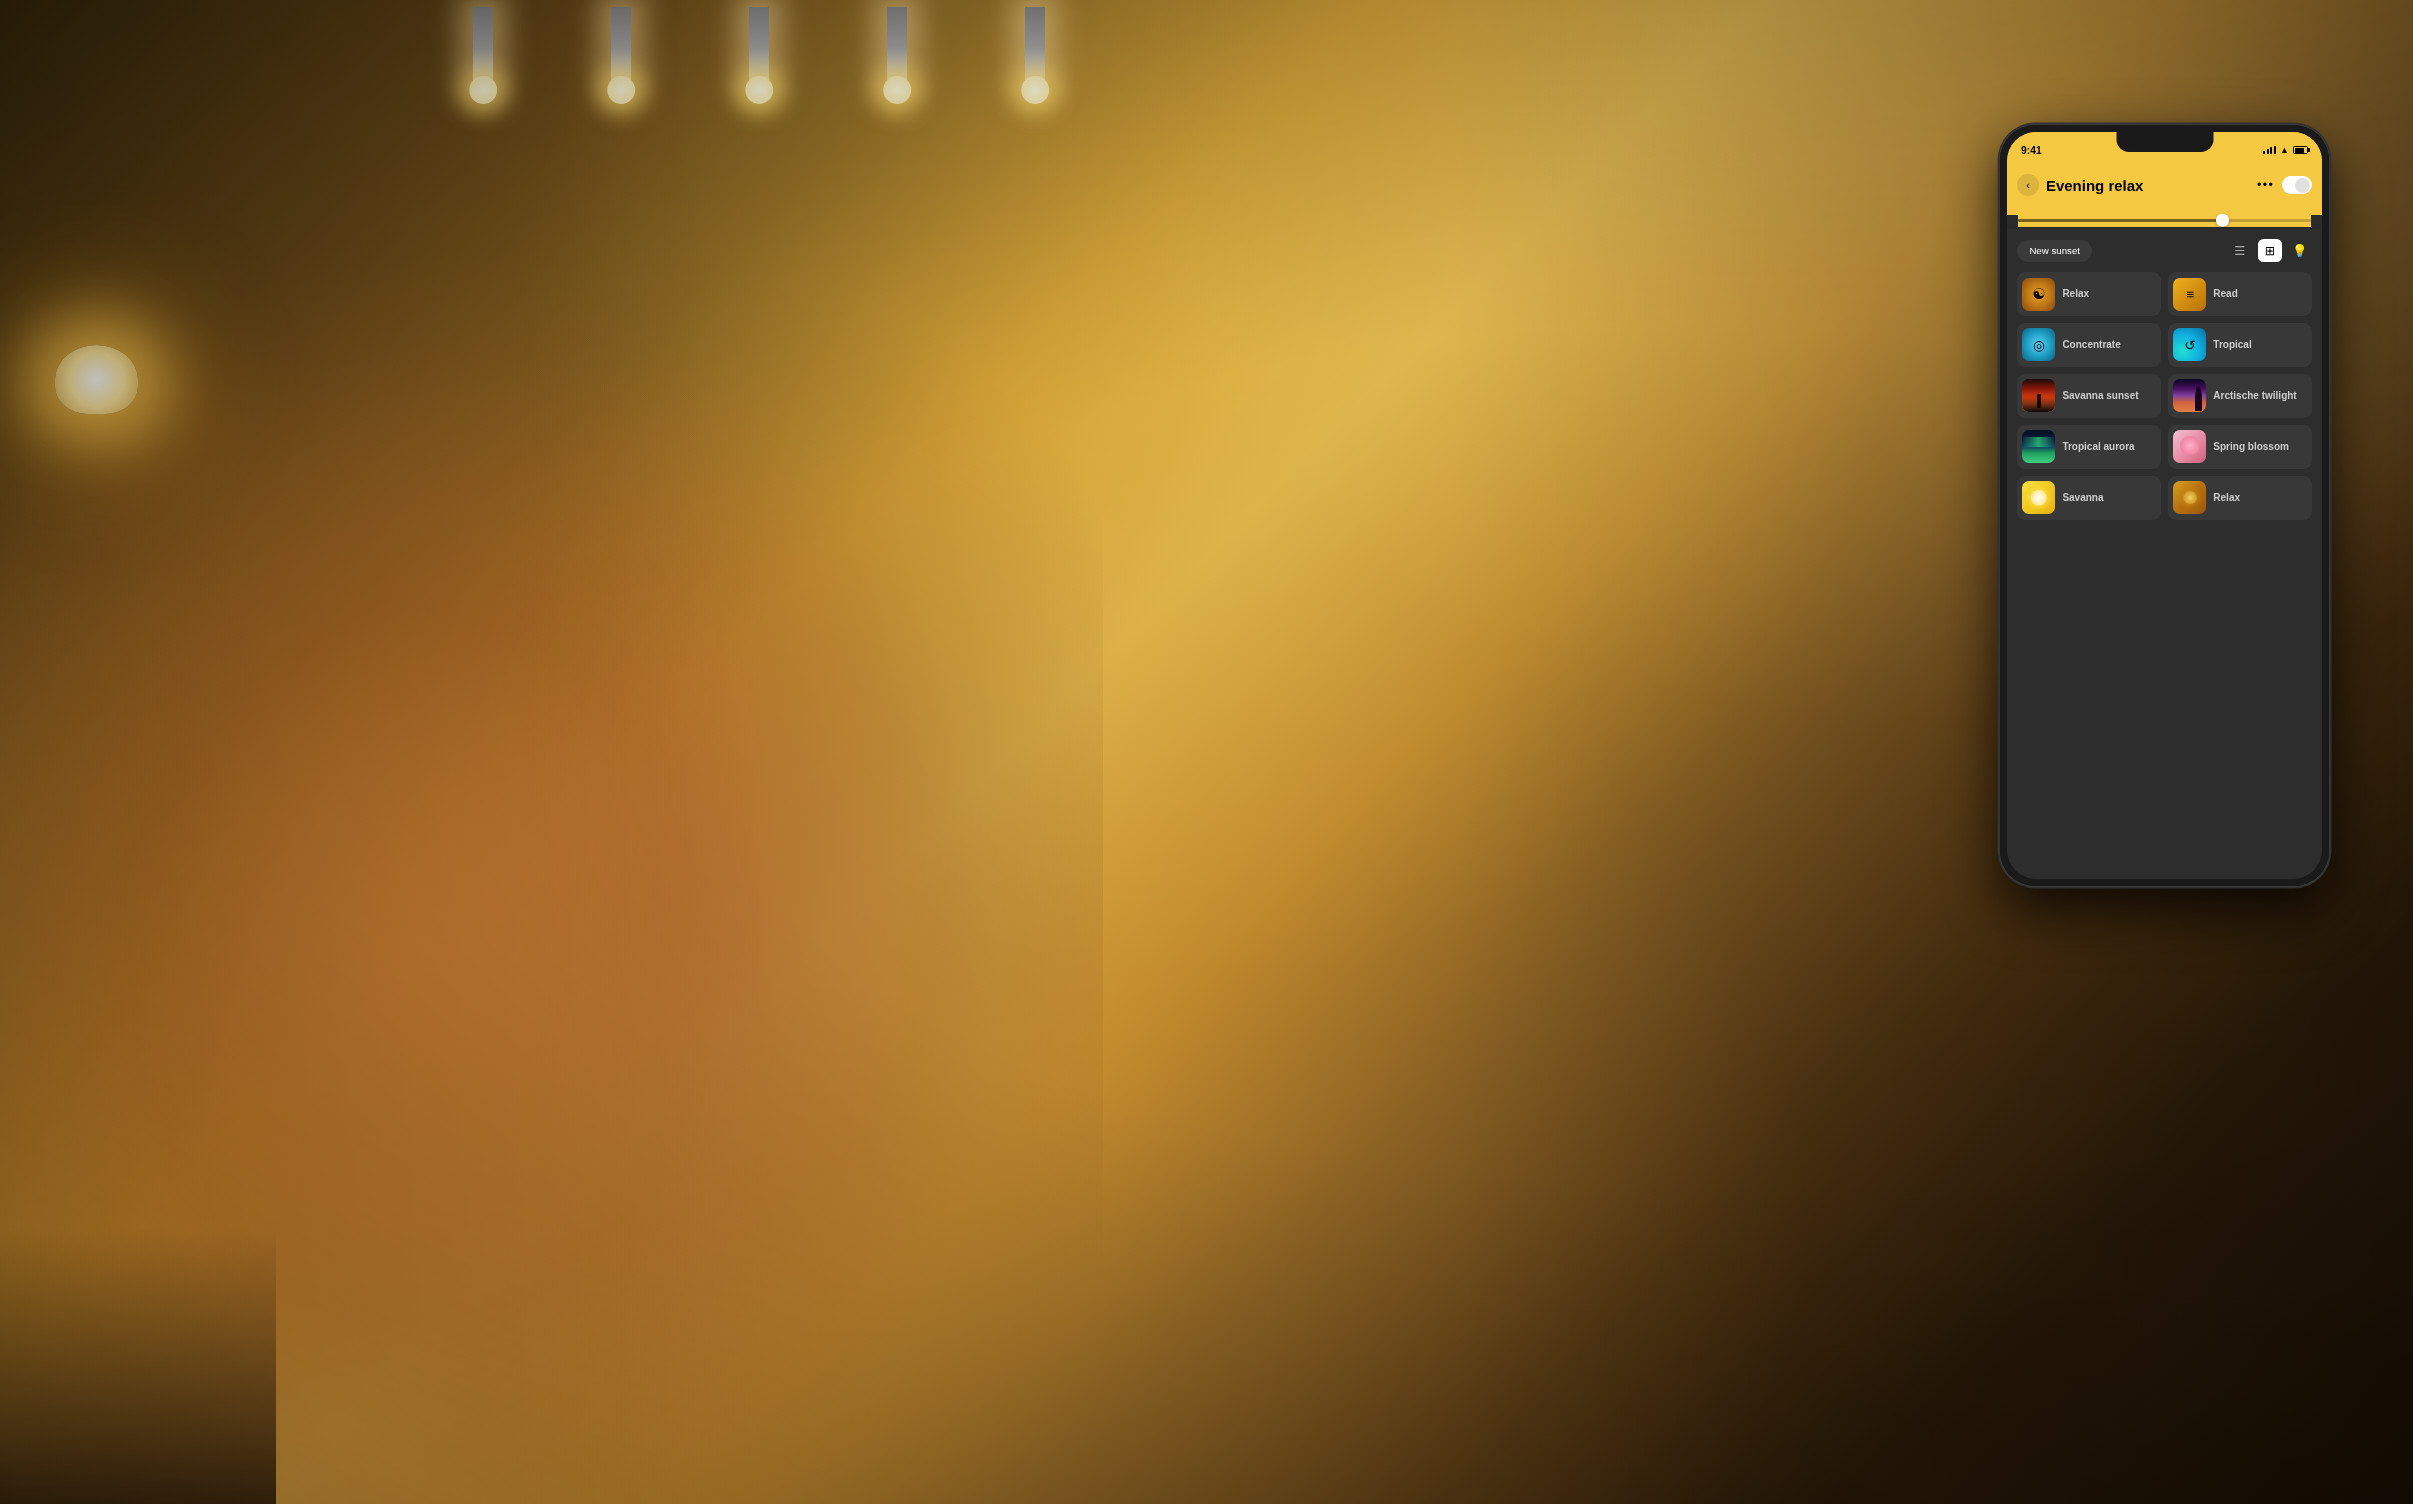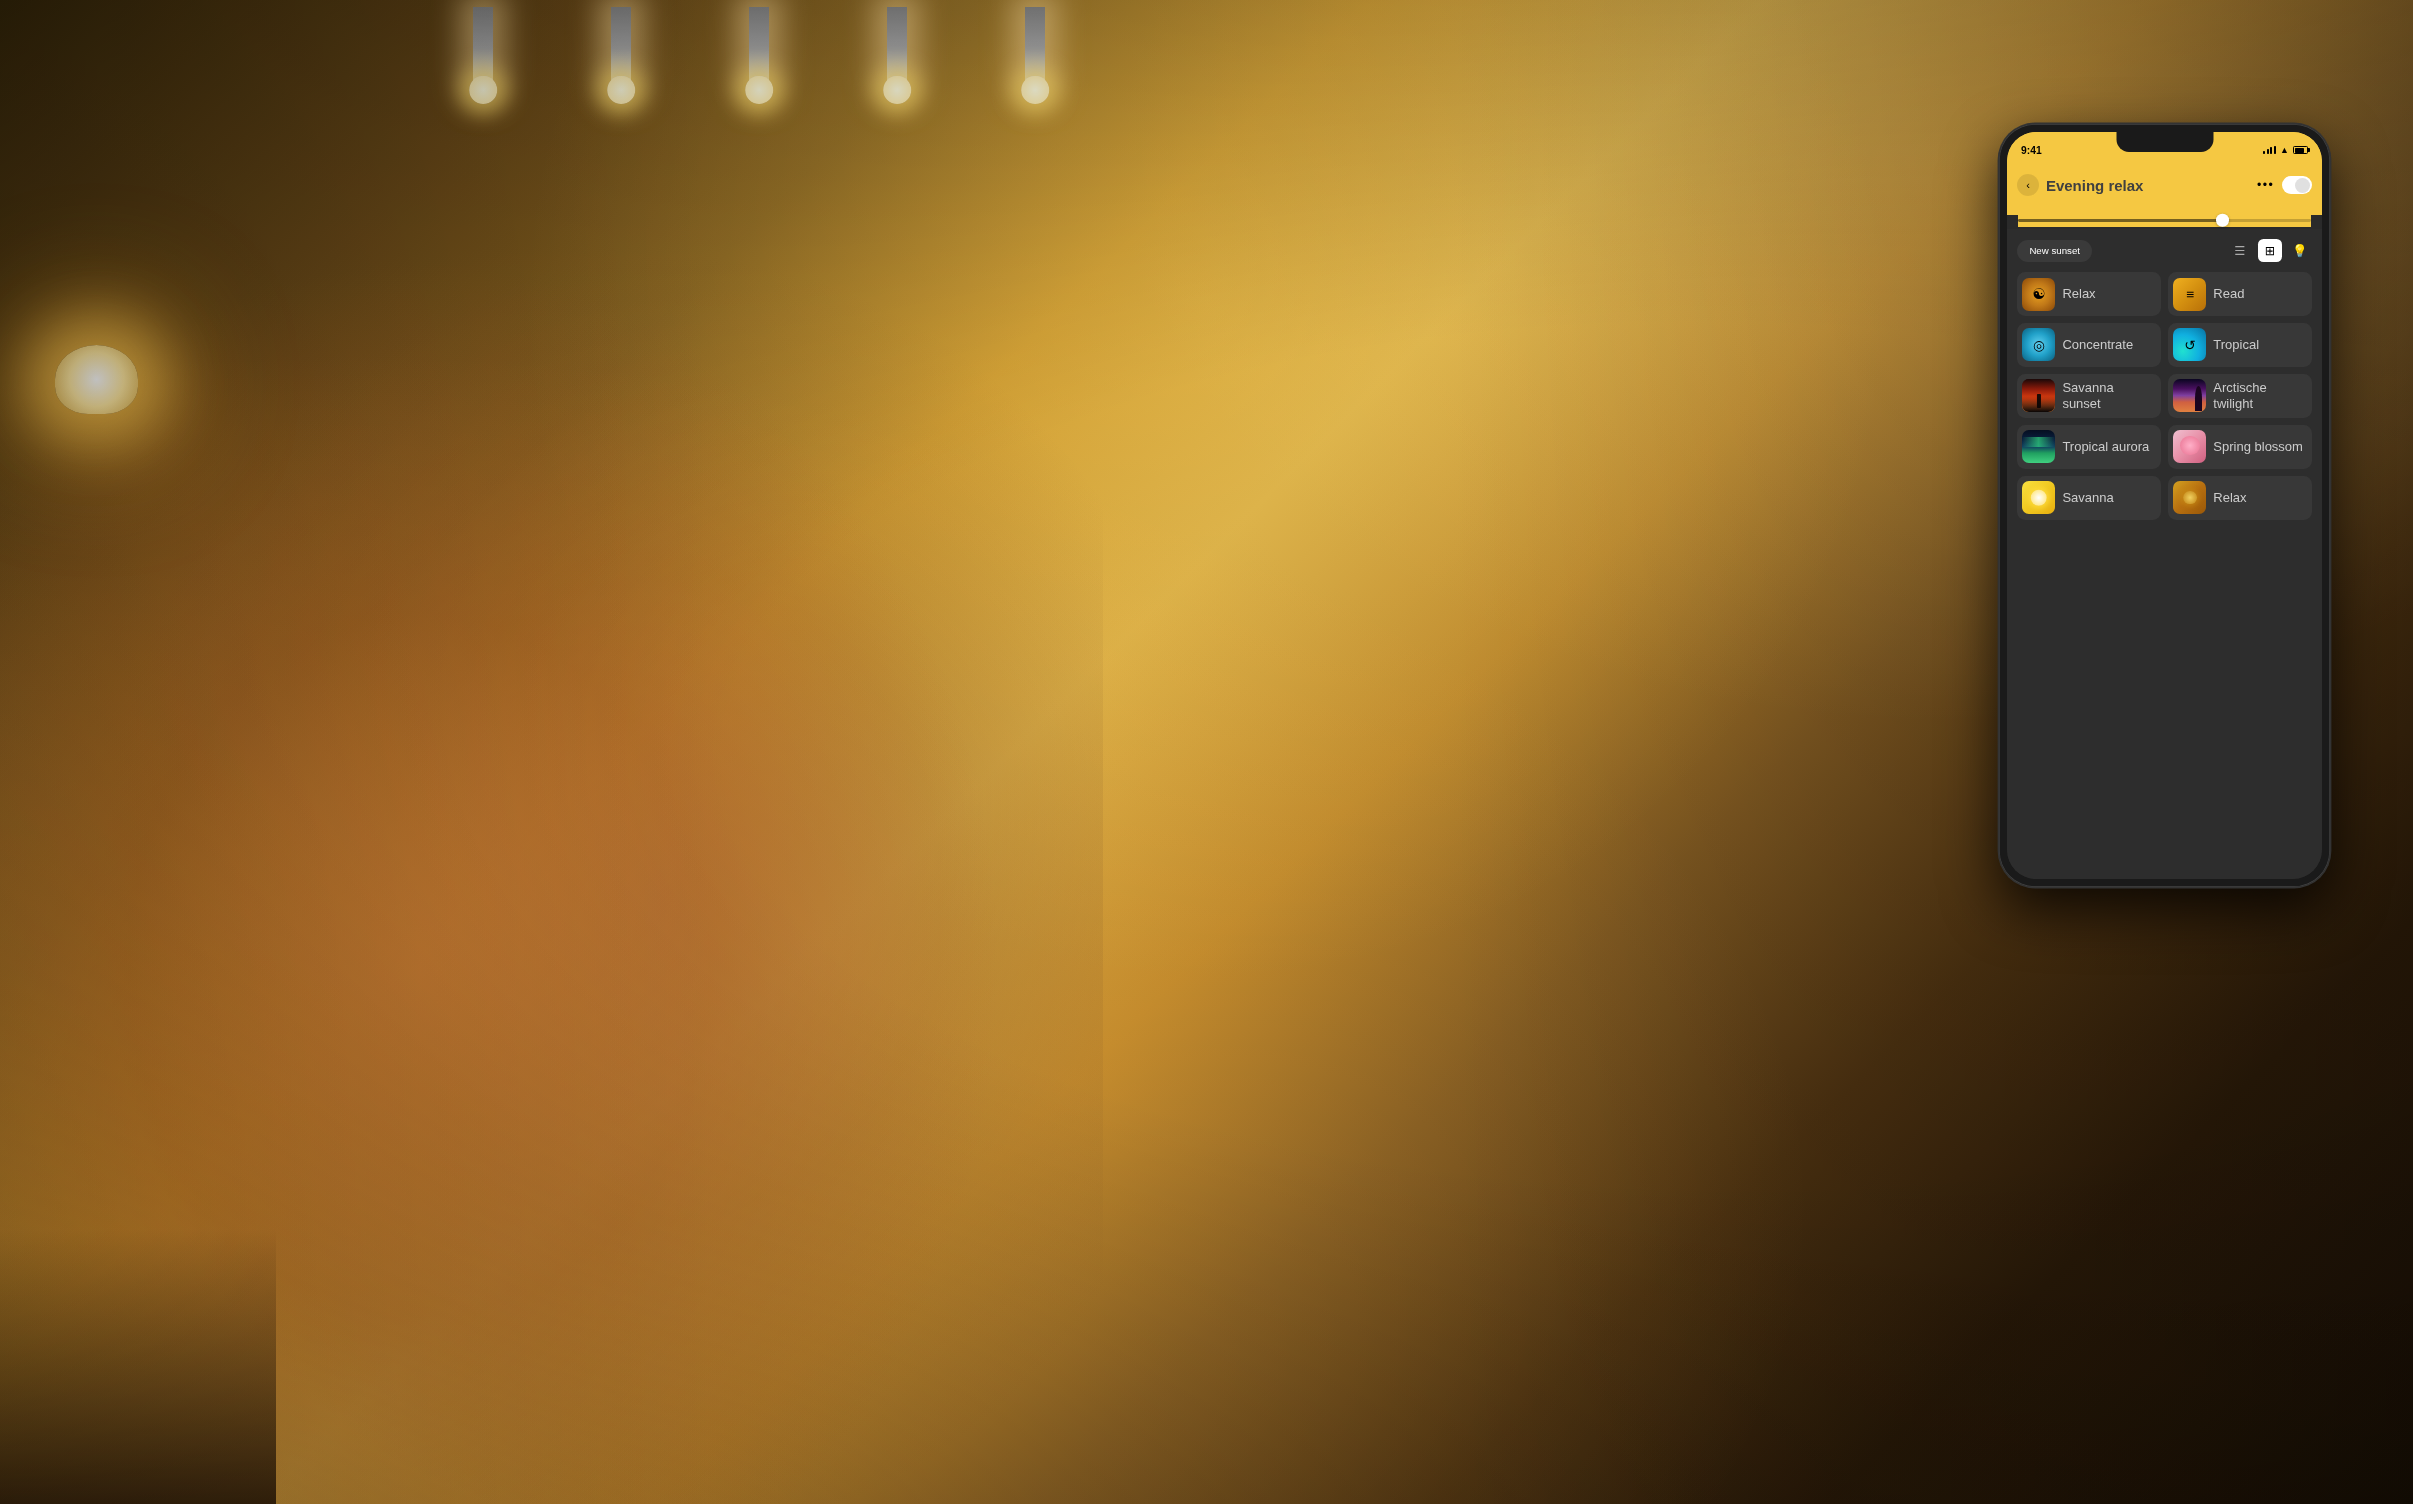--- a/index.html
+++ b/index.html
@@ -240,21 +240,21 @@
       justify-content: center;
       font-size: 11px;
       color: #000;
       flex-shrink: 0;
     }
 
     .header-title {
       flex: 1;
       font-size: 15px;
       font-weight: 700;
-      color: #404040;
+      color: #000000;
       margin-left: 6.9px;
     }
 
     .more-btn {
       width: 22px;
       height: 22px;
       display: flex;
       align-items: center;
       justify-content: center;
       color: #000;
@@ -380,23 +380,23 @@
       display: flex;
       align-items: center;
       gap: 6.9px;
       padding: 5.5px;
       background: #383838;
       border-radius: 8.3px;
       cursor: pointer;
     }
 
     .scene-name {
-      font-size: 13px;
+      font-size: 10px;
       color: #ccc;
-      font-weight: 400;
+      font-weight: 700;
       line-height: 1.2;
     }
 
     
     .scene-img-icon {
       width: 33px;
       height: 33px;
       border-radius: 6.9px;
       flex-shrink: 0;
       position: relative;

